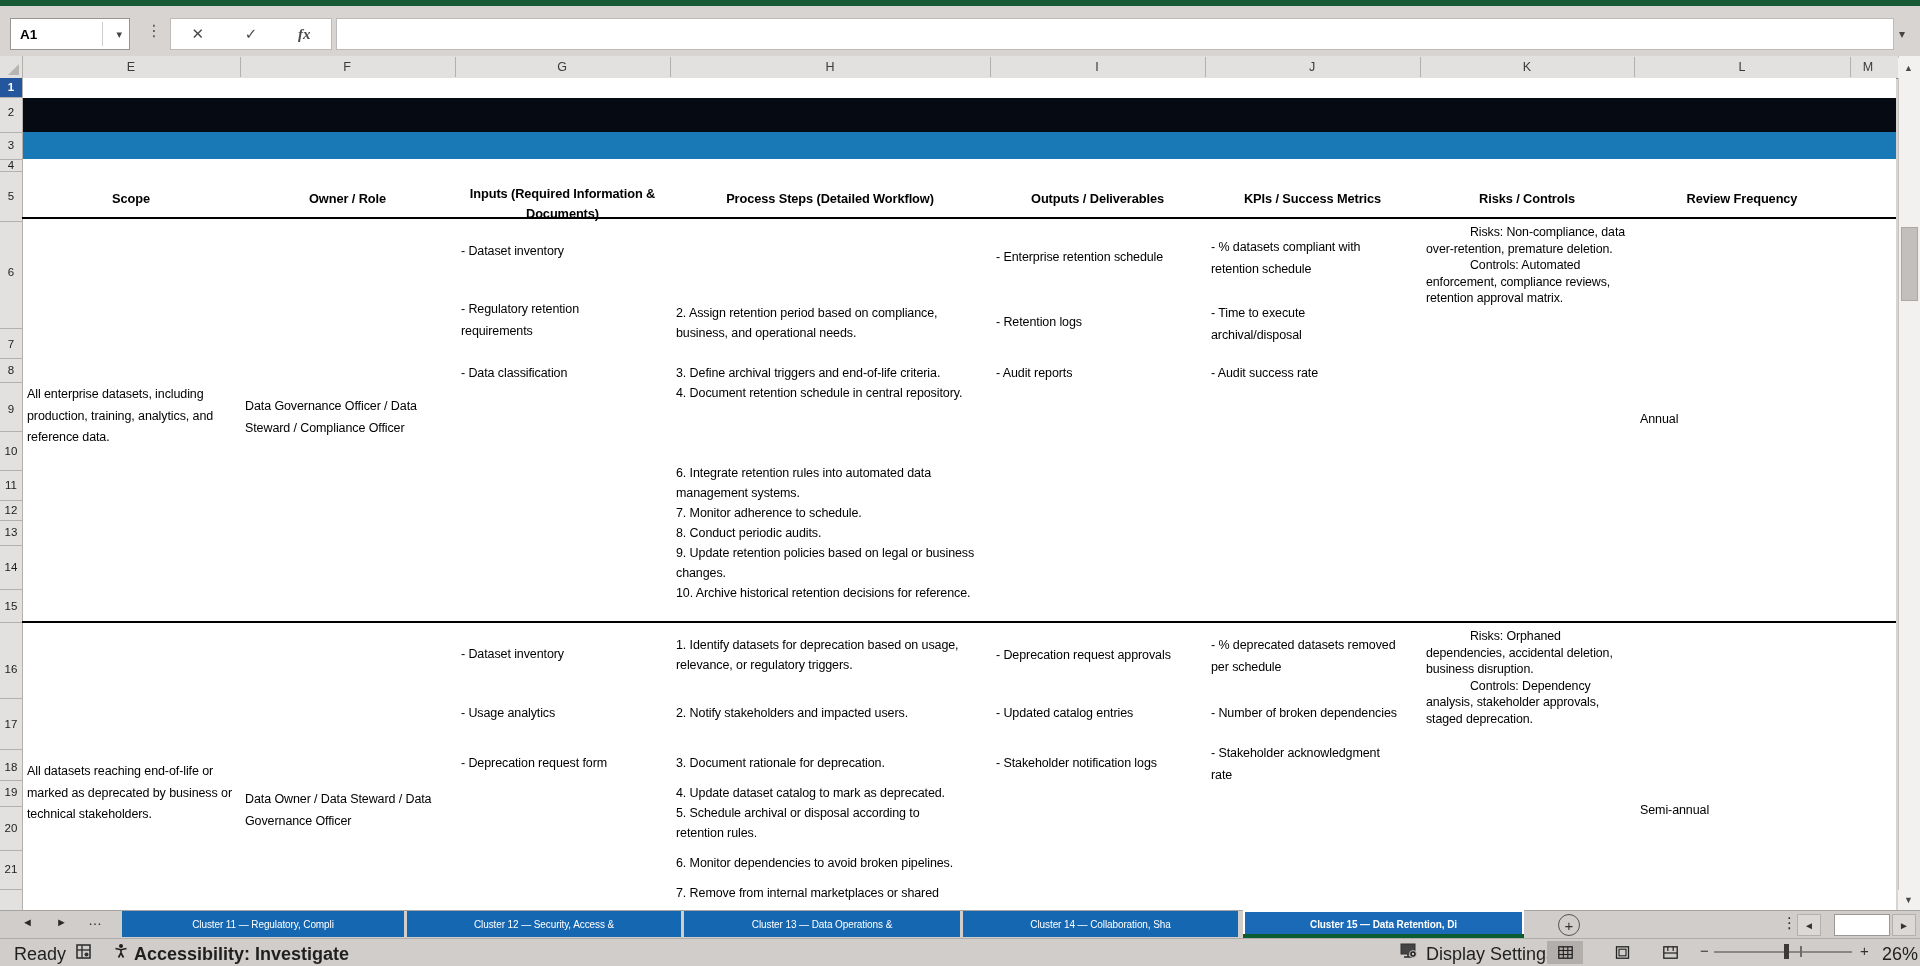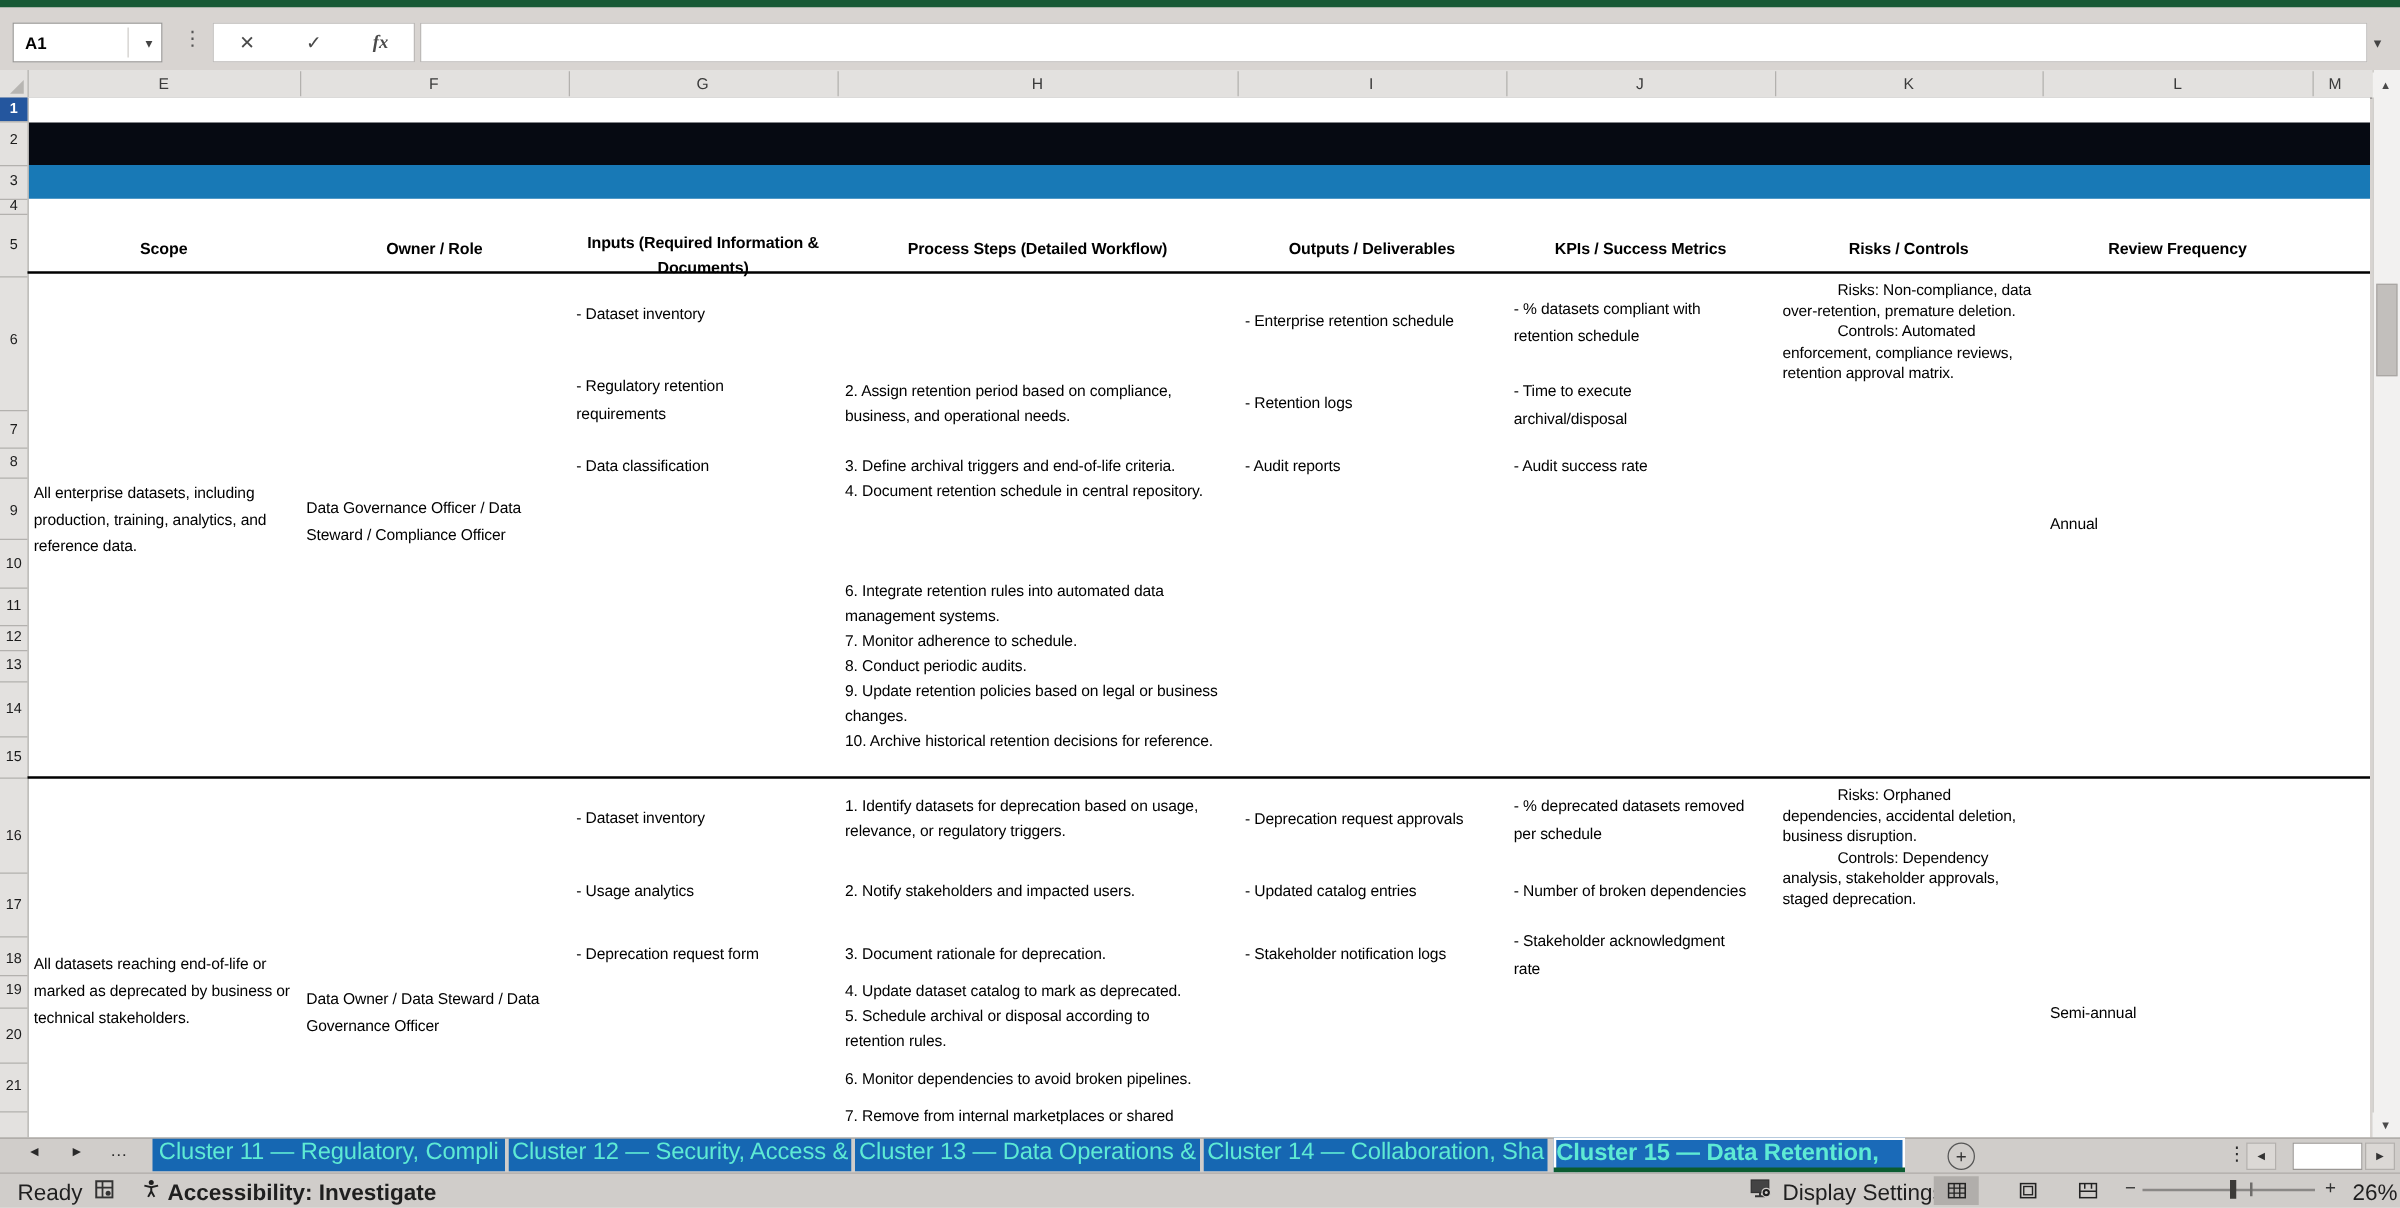--- a/index.html
+++ b/index.html
@@ -45,22 +45,22 @@
   .hdr{font-weight:bold;text-align:center;font-size:12.8px;line-height:20px;}
   .b{font-weight:normal;padding-left:44px;}
   
   .vscroll{left:1898px;top:56px;width:21px;height:854px;background:#f2f1f0;border-left:1px solid #c6c3c0;}
   .varrow{left:1898px;width:21px;height:20px;background:#f2f1f0;color:#4a4a4a;font-size:9px;
           display:flex;align-items:center;justify-content:center;}
   .vthumb{left:1901px;top:227px;width:15px;height:72px;background:#c2bfbc;border:1px solid #aaa7a4;}
   
   .tabbar{left:0;top:910px;width:1920px;height:28px;background:#d0cdca;border-top:1px solid #a6a3a0;}
   .tabnav{top:916px;font-size:11px;color:#2a2a2a;}
-  .tab{top:911px;height:26px;background:#1667b2;color:#5eead4;display:flex;
-       justify-content:center;font-size:19px;letter-spacing:-0.1px;}
+  .tab{top:911px;height:26px;background:#1667b2;color:#ffffff;display:flex;align-items:center;
+       justify-content:center;font-size:10px;letter-spacing:-0.1px;}
   .tab.active{background:#1a6ab8;border:2px solid #fff;top:910px;height:24px;font-weight:bold;
        box-sizing:content-box;}
   .tab-underline{left:1243px;top:934px;width:281px;height:4px;background:#0b5c31;}
   .newsheet{left:1558px;top:914px;width:20px;height:20px;border:1.5px solid #555;border-radius:50%;
             display:flex;align-items:center;justify-content:center;font-size:15px;color:#333;background:transparent;}
   .hsbtn{top:914px;width:22px;height:20px;border:1px solid #b3b0ad;background:#dbd8d5;color:#333;
          display:flex;align-items:center;justify-content:center;font-size:10px;}
   .hsthumb{left:1834px;top:914px;width:54px;height:20px;background:#fff;border:1px solid #9a9794;}
   
   .statusbar{left:0;top:938px;width:1920px;height:28px;background:#d0cdca;border-top:1px solid #aeaba8;}

